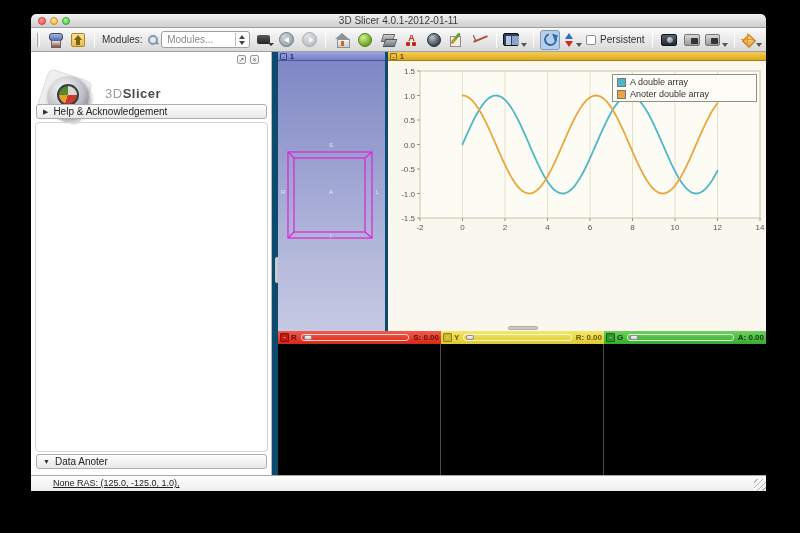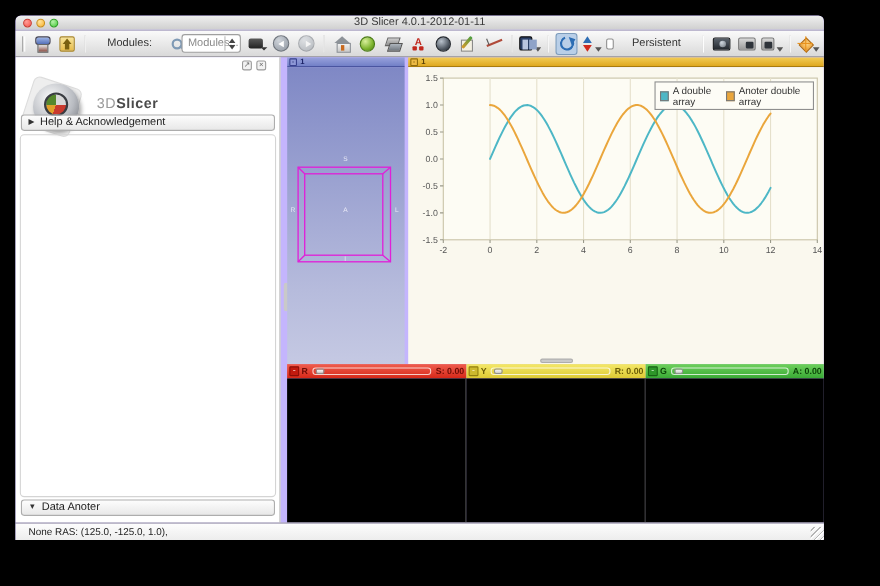--- a/index.html
+++ b/index.html
@@ -1,37 +1,37 @@
 <!DOCTYPE html>
 <html><head>
 <meta charset="utf-8">
 <style>
   html,body{margin:0;padding:0;background:#000;}
   *{box-sizing:border-box;font-family:"Liberation Sans","DejaVu Sans",sans-serif;}
   #stage{position:relative;width:800px;height:533px;background:#000;overflow:hidden;}
-  #win{position:absolute;left:14px;top:14px;width:735px;height:477px;background:#c4b5fd;
+  #win{position:absolute;left:31px;top:14px;width:735px;height:477px;background:#0c4a6e;
        border-radius:5px 5px 0 0;overflow:hidden;}
   
   .titlebar{position:absolute;left:0;top:0;width:735px;height:14px;
     background:linear-gradient(#f0f0f0,#cfcfcf);border-bottom:1px solid #9f9f9f;border-radius:5px 5px 0 0;}
   .tl{position:absolute;top:3px;width:8px;height:8px;border-radius:50%;}
   .tl.red{left:7px;background:radial-gradient(circle at 35% 30%,#ff9d97,#f95349);border:1px solid #ca3a30;}
   .tl.yel{left:19px;background:radial-gradient(circle at 35% 30%,#ffe39a,#f9b32f);border:1px solid #c98f1e;}
   .tl.grn{left:31px;background:radial-gradient(circle at 35% 30%,#b6f0a9,#47c93a);border:1px solid #2fa125;}
   .wtitle{position:absolute;left:0;right:0;top:0;height:14px;line-height:14px;text-align:center;
     font-size:10px;color:#3a3a3a;}
   
   .toolbar{position:absolute;left:0;top:14px;width:735px;height:24px;
     background:linear-gradient(#fafafa,#d9d9d9);border-bottom:1px solid #a0a0a0;
     display:flex;align-items:center;padding:0 4px;gap:3px;}
   .grip{width:3px;height:14px;border-left:1px solid #aaa;border-right:1px solid #fff;margin:0 2px;}
   .tsep{width:1px;height:16px;background:#adadad;border-right:1px solid #fdfdfd;margin:0 3px;}
   .tbtn{height:20px;min-width:20px;display:flex;align-items:center;justify-content:center;position:relative;}
   .tbtn.active{background:#b9cfe8;border:1px solid #7d9cbc;border-radius:3px;}
-  .tlabel{font-size:10px;color:#333;margin:0 14px;text-align:center;}
+  .tlabel{font-size:10px;color:#333;margin:0 1px;text-align:center;}
   .caret{width:0;height:0;border-left:3px solid transparent;border-right:3px solid transparent;
     border-top:4px solid #555;margin-left:2px;align-self:flex-end;margin-bottom:3px;}
   
   .i-load{width:16px;height:14px;position:relative;}
   .i-load:before{content:"";position:absolute;left:2px;top:0;width:12px;height:6px;border-radius:3px;
     background:linear-gradient(#9fb6e8,#5570b8);border:1px solid #445;}
   .i-load:after{content:"";position:absolute;left:4px;top:7px;width:8px;height:6px;
     background:linear-gradient(#e8e8e8,#8a4a40);border:1px solid #666;}
   .i-save{width:14px;height:14px;background:linear-gradient(#f7e49a,#e8bc4a);border:1px solid #a98526;
     border-radius:2px;position:relative;}
@@ -135,21 +135,21 @@
   .threeD .vhead{background:linear-gradient(#9aa3dd,#7280c7);border-bottom:1px solid #4a55a0;}
   .threeD .pin{background:#8d97d6;border:1px solid #39418f;color:#141c5c;}
   .threeD .vtag{color:#1c2366;}
   .chartv .vhead{background:linear-gradient(#f2cd58,#dfa81f);border-bottom:1px solid #a87c0e;}
   .chartv .pin{background:#eebb45;border:1px solid #8f6c0e;color:#5a4006;}
   .chartv .vtag{color:#5a4006;}
   .vp3d{position:absolute;left:0;top:9px;right:0;bottom:0;background:linear-gradient(#7f88c5,#b6bbdc 75%,#c5c9e3);}
   .axlbl{position:absolute;font-size:6px;color:#e9e9f6;}
   .chartbody{position:absolute;left:0;top:9px;right:0;bottom:0;background:#faf8ee;}
   .legend{position:absolute;left:224px;top:13px;width:145px;background:#fdfcf6;border:1px solid #8f8f8f;
-    padding:2px 4px;display:flex;gap:2px;}
+    padding:2px 4px;display:flex;flex-direction:column;gap:2px;}
   .lrow{display:flex;align-items:center;gap:4px;font-size:9px;color:#333;}
   .swatch{width:9px;height:9px;border:1px solid #777;}
   
   .slice{position:absolute;top:317px;height:144px;}
   .sbar{height:13px;display:flex;align-items:center;gap:2px;padding:0 2px;}
   .slice .vp{position:absolute;left:0;right:0;top:13px;bottom:0;background:#000;}
   .spin{width:9px;height:9px;border-radius:1px;font-size:8px;line-height:6px;text-align:center;flex:none;}
   .sname,.soff{font-size:8px;font-weight:bold;flex:none;}
   .strack{flex:1;height:7px;border:1px solid rgba(255,255,255,.75);border-radius:3px;position:relative;margin:0 2px;}
   .shandle{position:absolute;left:2px;top:0px;width:8px;height:5px;background:linear-gradient(#f7f7f7,#cfcfcf);
@@ -159,21 +159,21 @@
   .slice.red .sname,.slice.red .soff{color:#6d0b04;}
   .slice.yellow .sbar{background:linear-gradient(#f4e868,#ddc933);}
   .slice.yellow .spin{background:#cdb92e;border:1px solid #92800e;color:#faf4c8;}
   .slice.yellow .sname,.slice.yellow .soff{color:#6a5c06;}
   .slice.green .sbar{background:linear-gradient(#6ed05c,#38a934);}
   .slice.green .spin{background:#2d9629;border:1px solid #176314;color:#d8f4d4;}
   .slice.green .sname,.slice.green .soff{color:#0b4508;}
   .slice.red .vp,.slice.yellow .vp{border-right:1px solid #4a4a4a;}
   
   .statusbar{position:absolute;left:0;top:461px;width:735px;height:16px;background:linear-gradient(#fdfdfd,#ededed);
-    border-top:1px solid #a8a8a8;font-size:9px;color:#222;line-height:15px;padding-left:12px;}
+    border-top:1px solid #a8a8a8;font-size:9px;color:#222;line-height:15px;padding-left:22px;text-decoration:underline;}
   .gripcorner{position:absolute;right:0;bottom:0;width:12px;height:12px;
     background:repeating-linear-gradient(135deg,transparent 0 2px,#b5b5b5 2px 3px,#fdfdfd 3px 4px);}
 </style>
 </head>
 <body>
 
 <div id="stage">
   <div id="win">
 
     <div class="titlebar">

